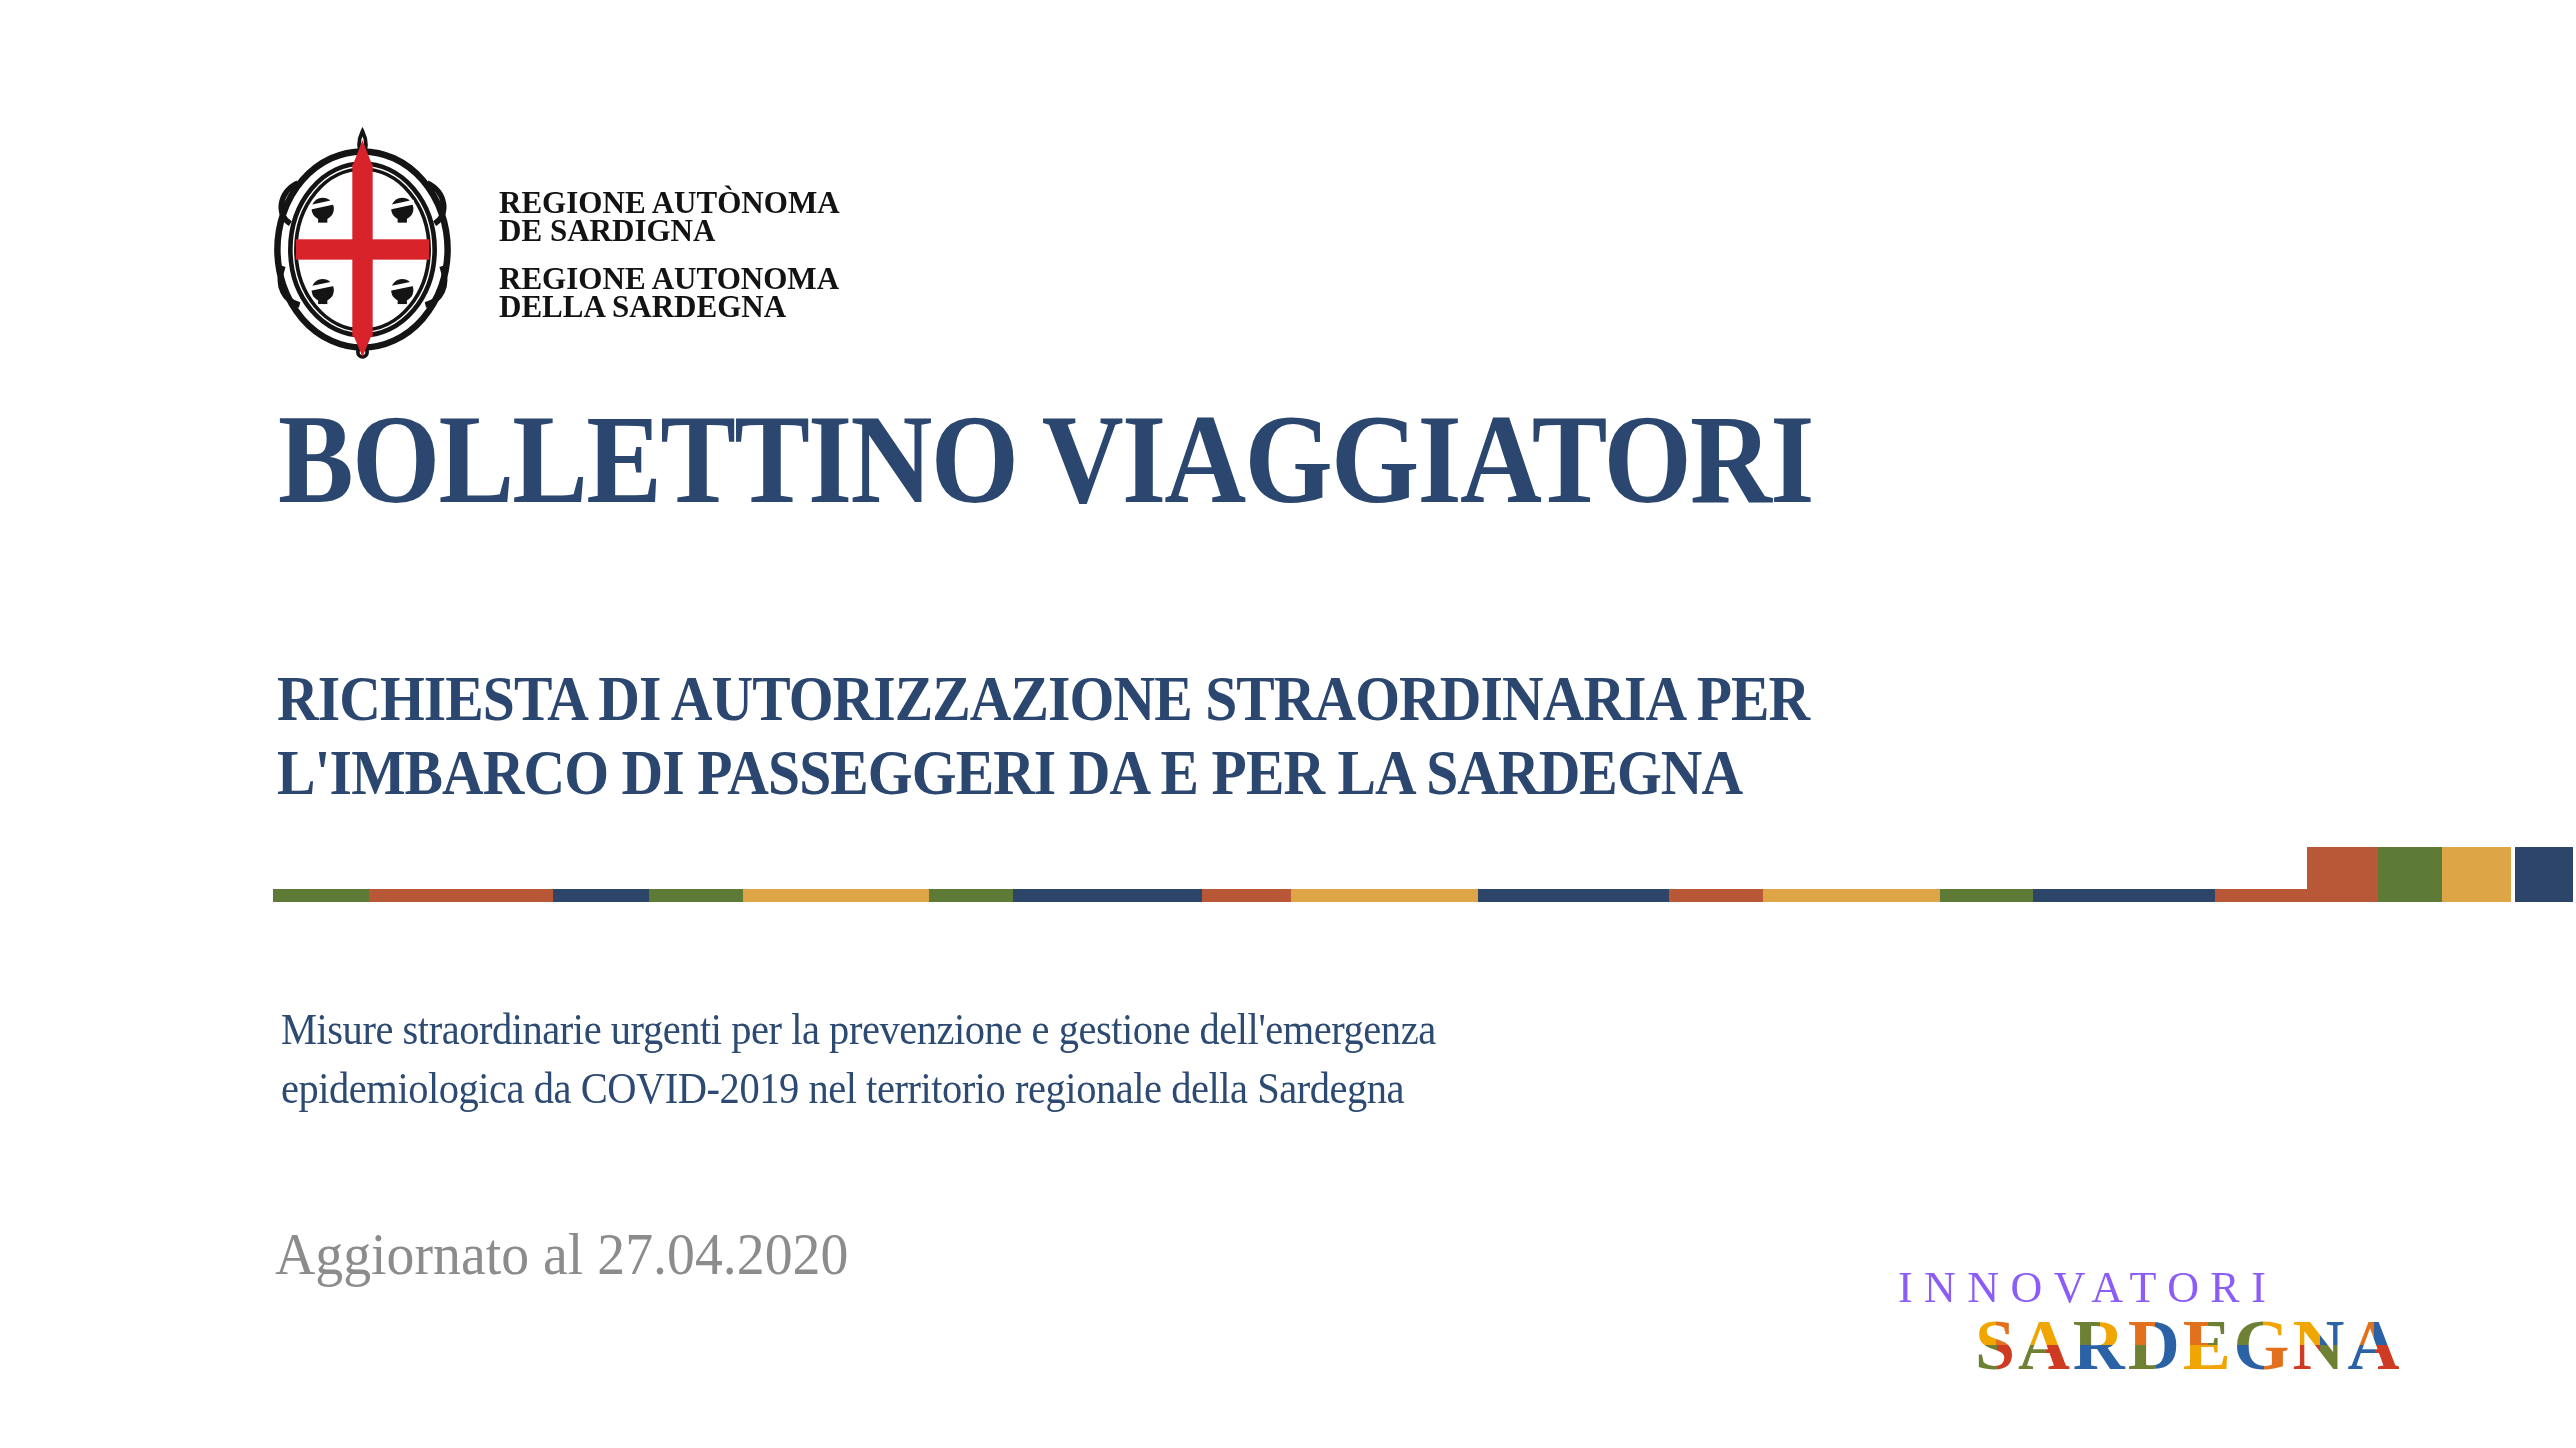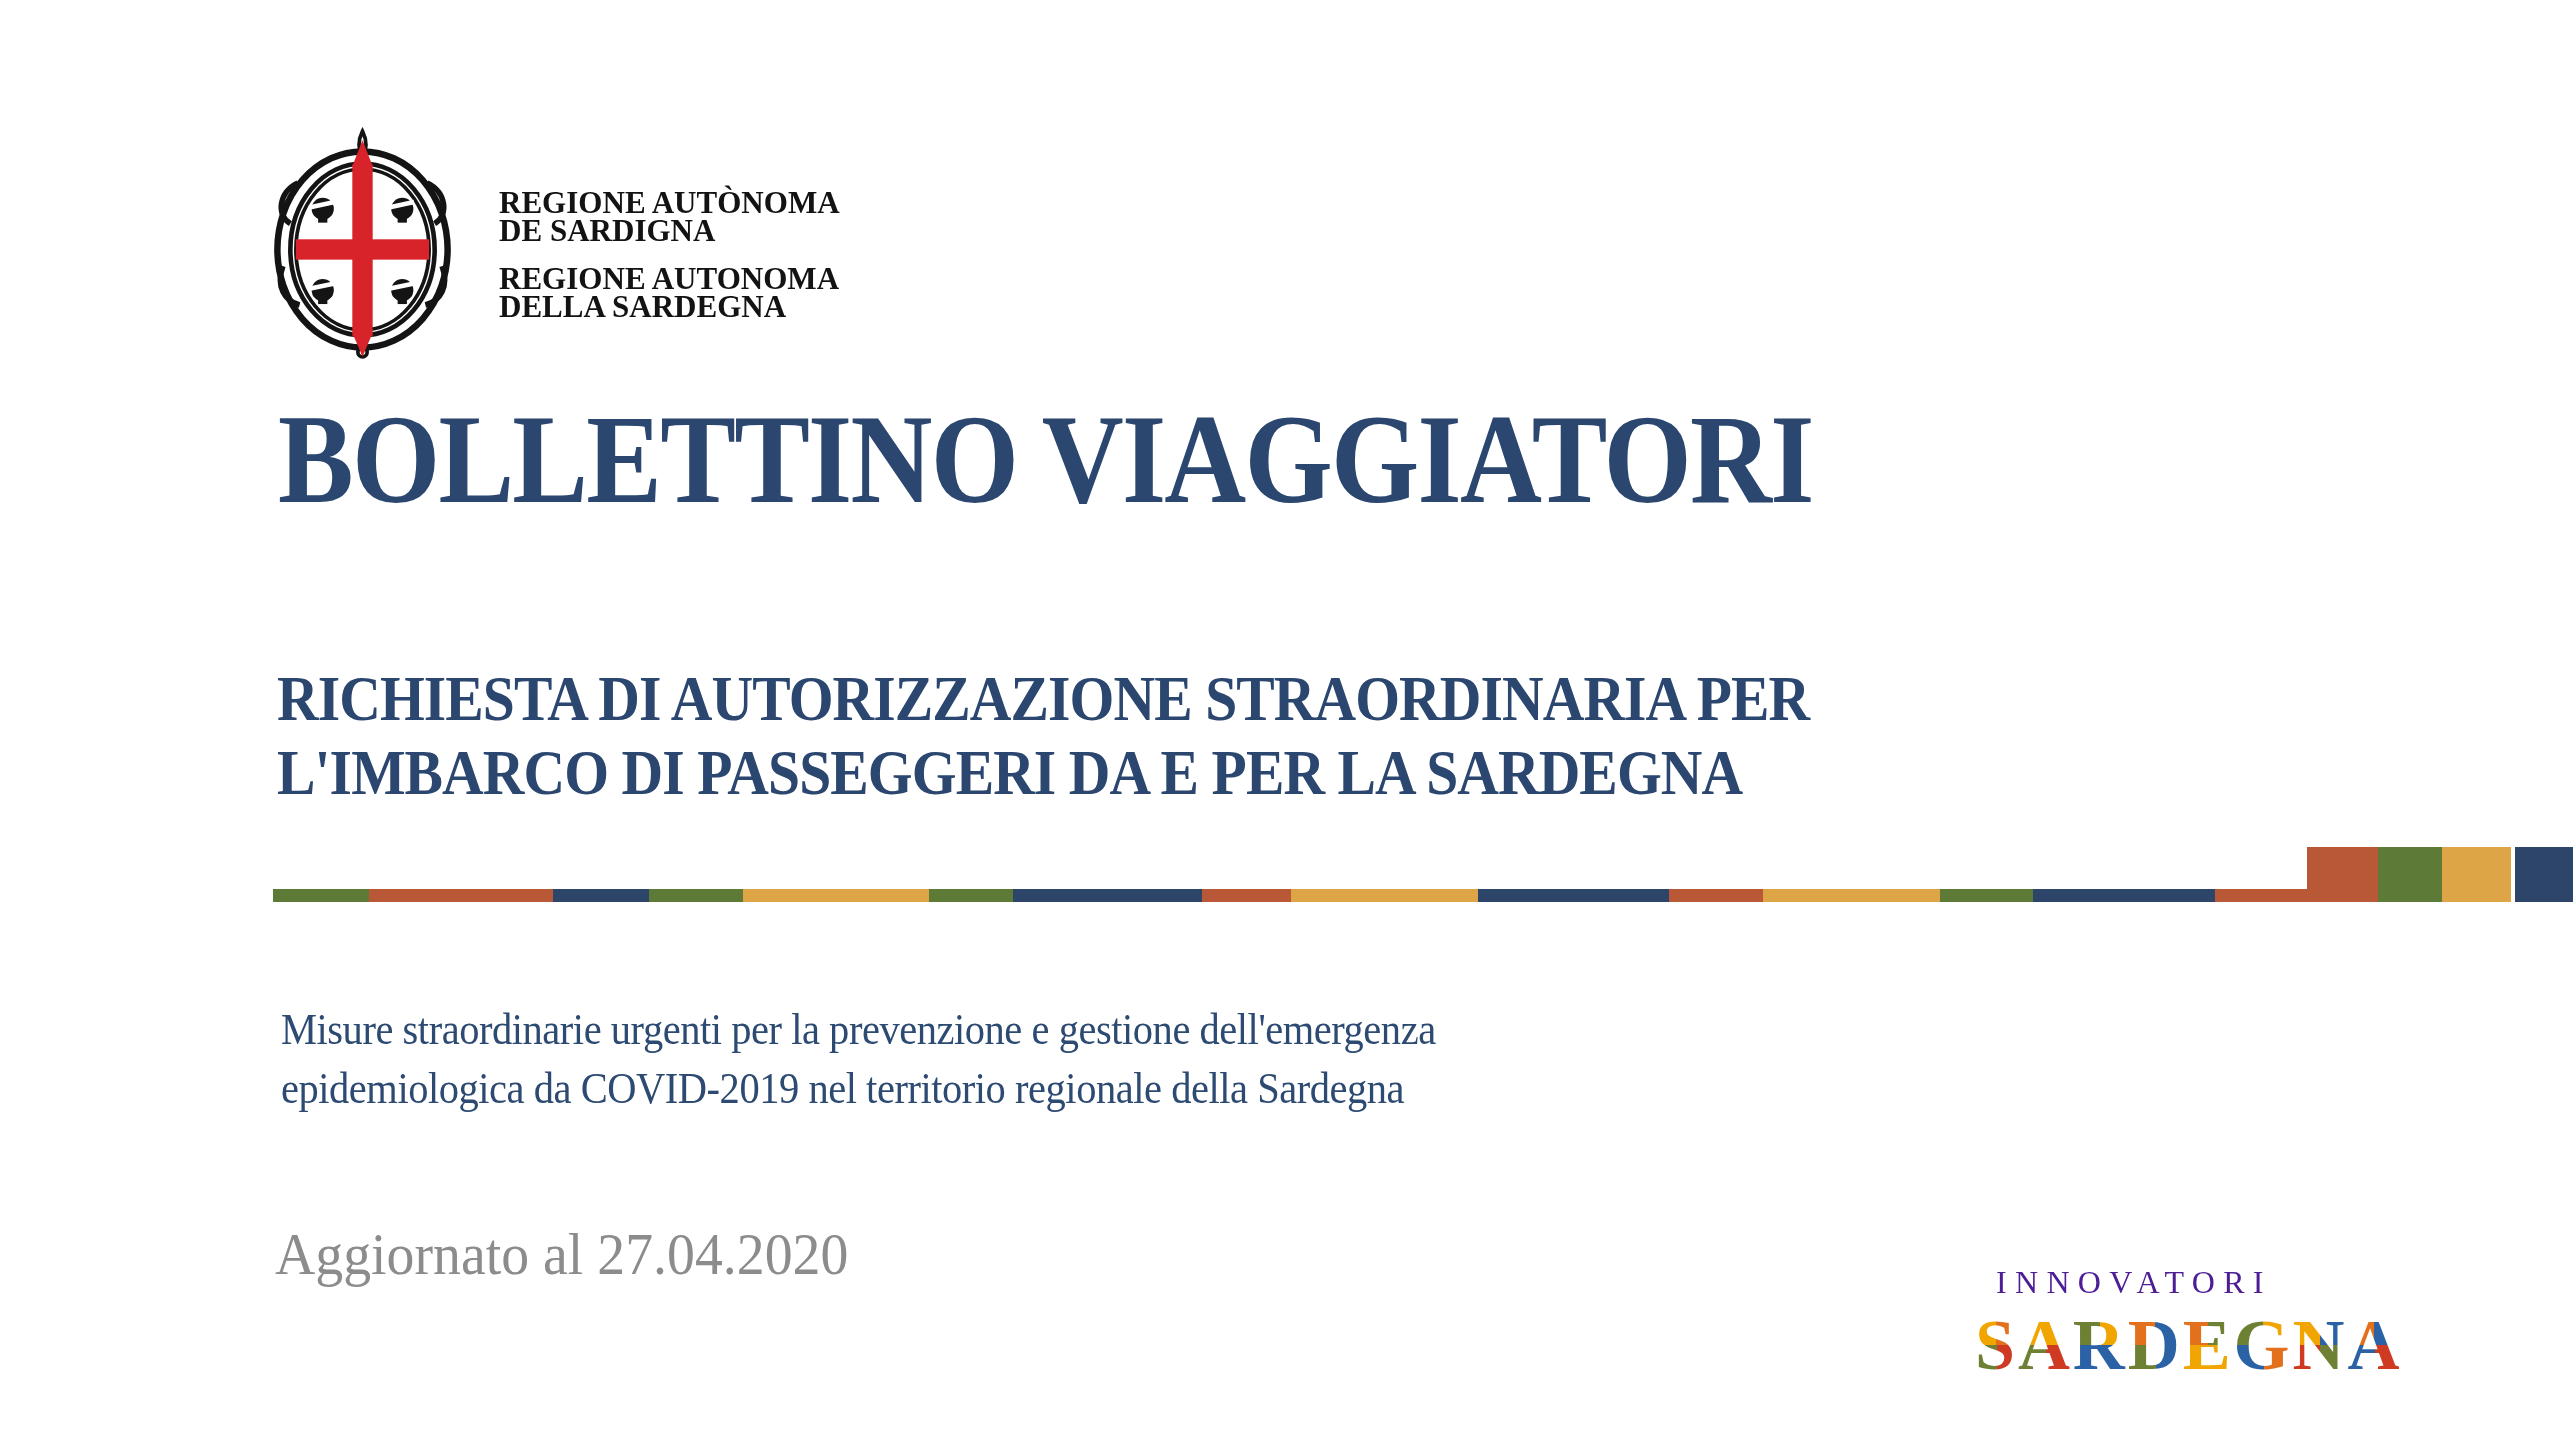--- a/index.html
+++ b/index.html
@@ -60,22 +60,22 @@
   .body-copy span{display:block;}
   .updated{
     left:275px;top:1206px;
     font-size:60px;font-weight:400;line-height:1;
     white-space:nowrap;
     transform:scaleX(0.93);transform-origin:0 0;
   }
 
   
   .innovatori{
-    left:1996px;top:1248px;
-    color:#4c1d95;font-size:32px;font-weight:400;
+    left:1898px;top:1248px;
+    color:#8b5cf6;font-size:44px;font-weight:400;
     letter-spacing:0.26em;line-height:1;white-space:nowrap;
   }
   .sardegna{
     left:1975px;top:1291px;
     font-size:72px;font-weight:700;letter-spacing:2.9px;
     line-height:1;white-space:nowrap;
   }
   .sard-letter{
     -webkit-background-clip:text;background-clip:text;
     color:transparent;

